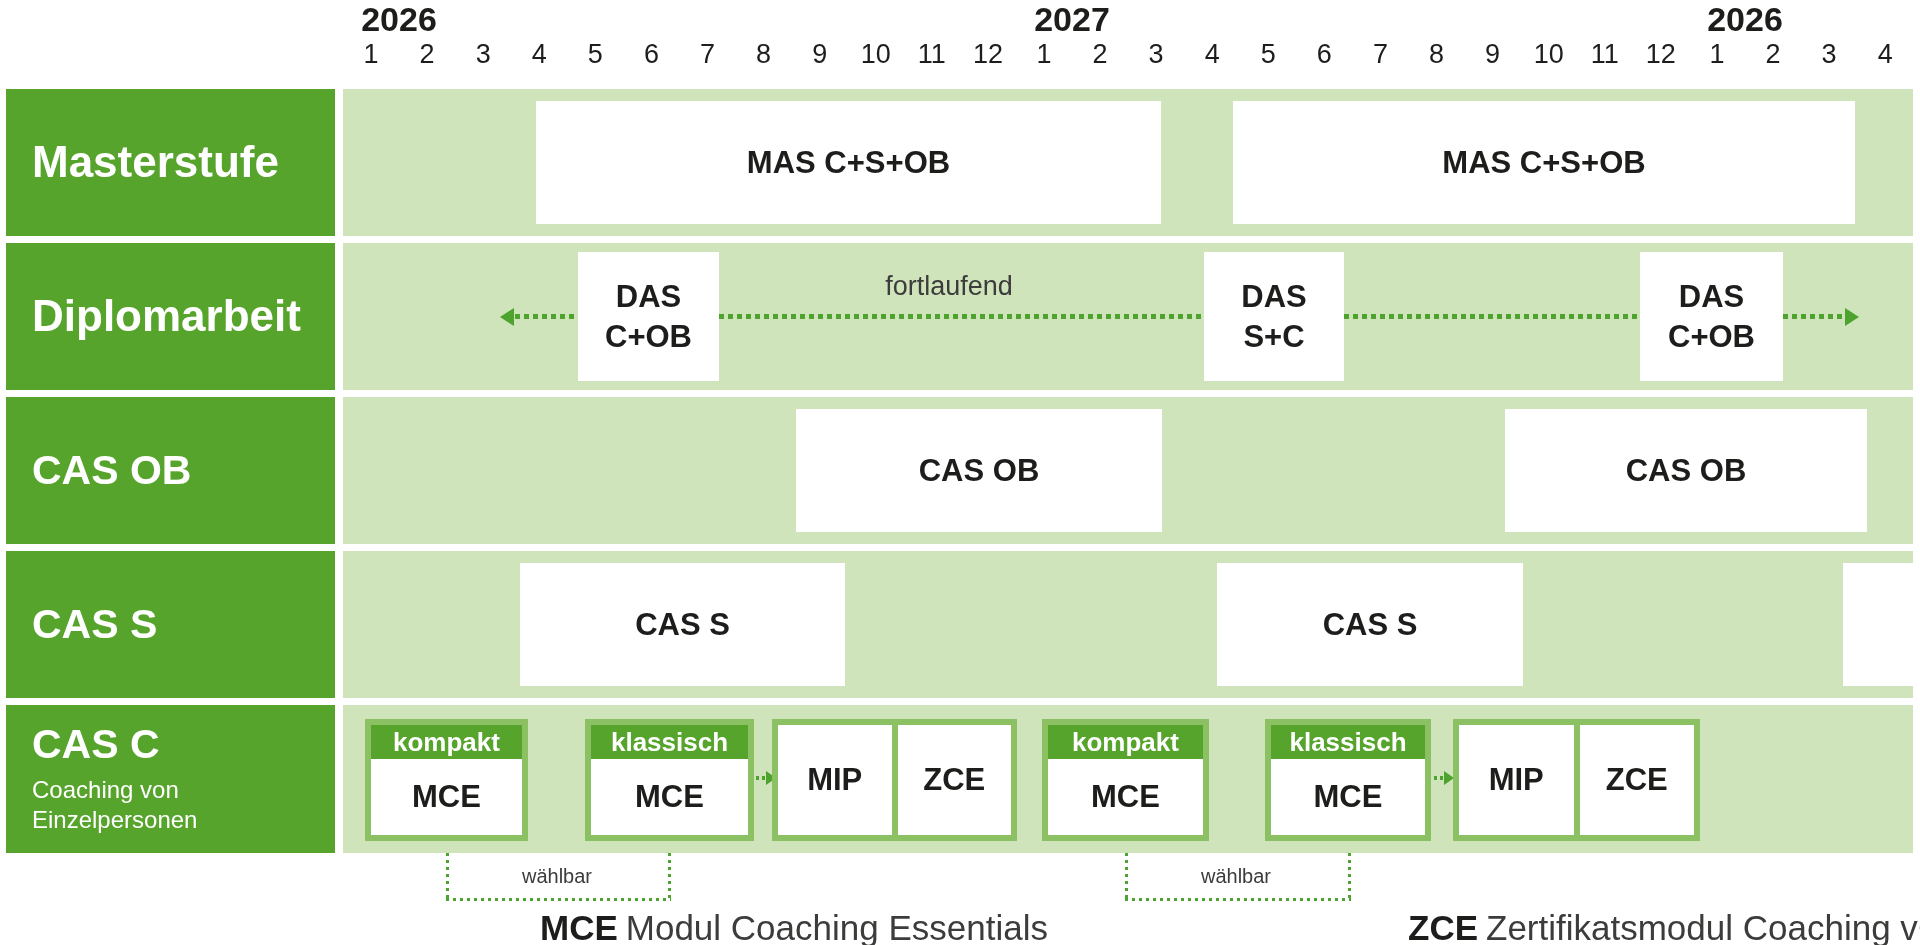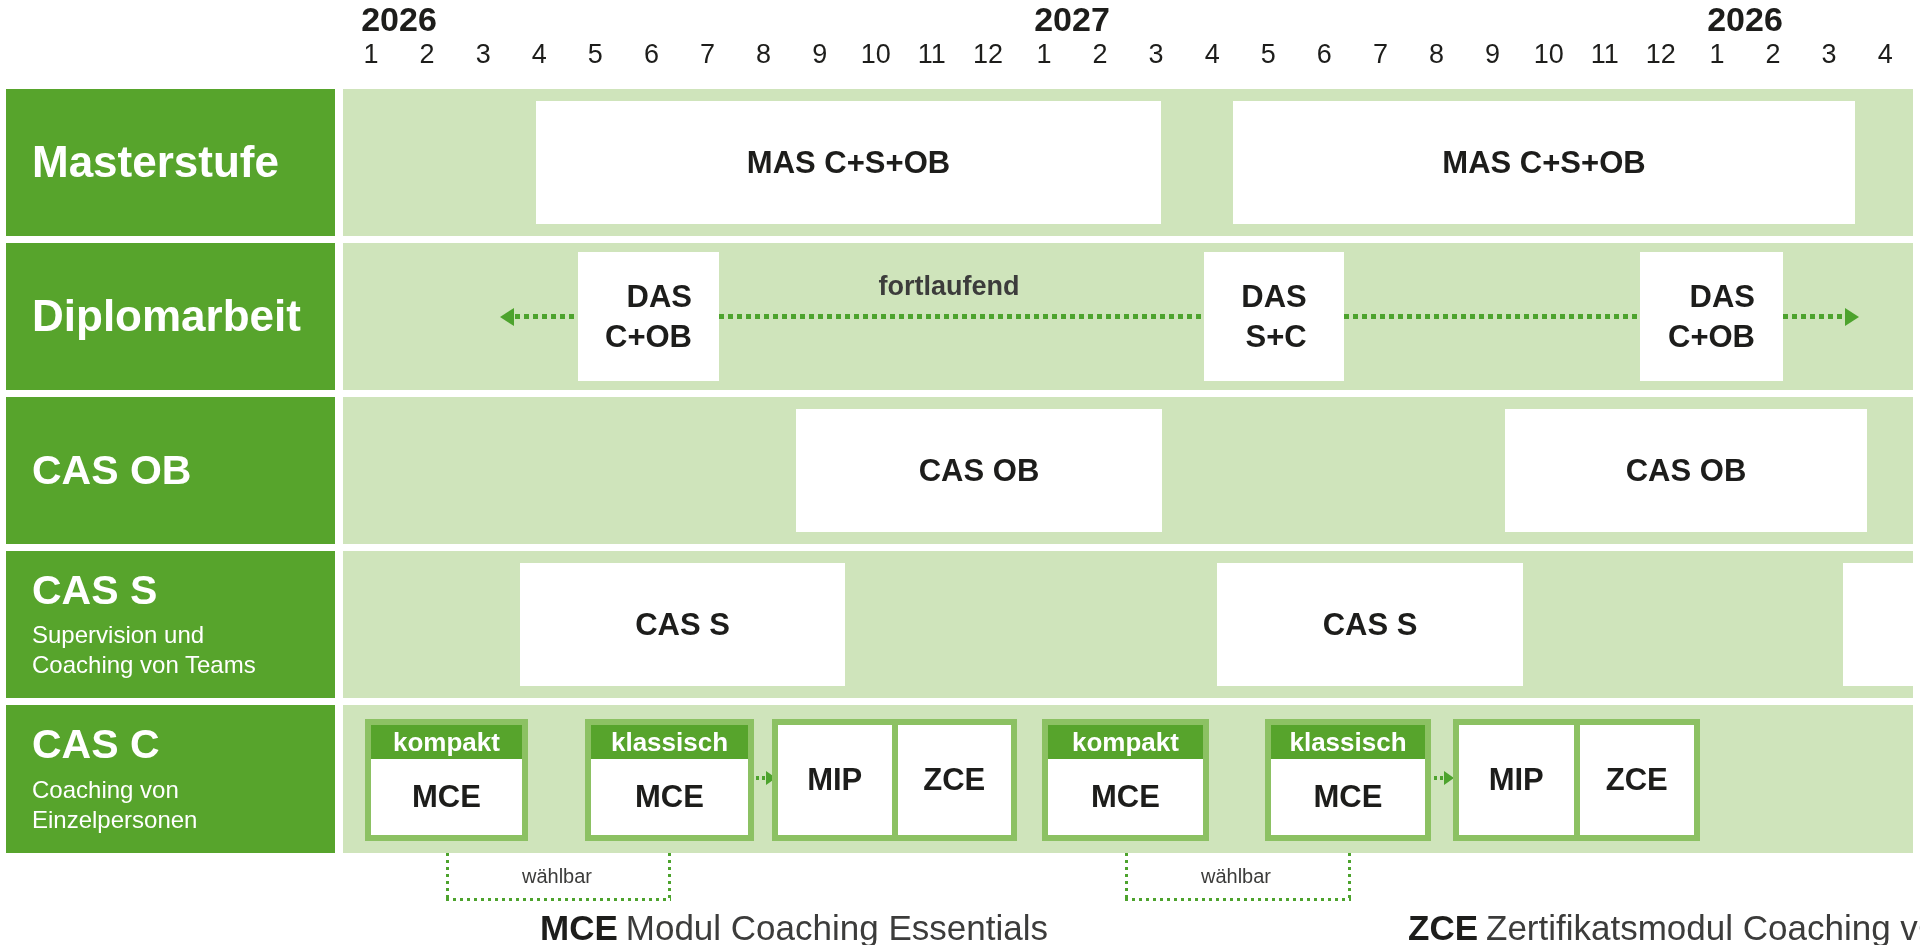--- a/index.html
+++ b/index.html
@@ -26,21 +26,21 @@
   .rlabel .t1{font-size:44px;font-weight:bold;line-height:1.05;}
   .rlabel .t1.small{font-size:41px;}
   .rlabel .sub{font-size:24px;line-height:1.25;margin-top:8px;}
 
   
   .band{position:absolute;left:343px;width:1570px;background:var(--pale);}
 
   
   .bar{position:absolute;background:#fff;display:flex;align-items:center;justify-content:center;
        font-size:31px;font-weight:bold;color:var(--ink);text-align:center;}
-  .bar .stack{line-height:40px;text-align:right;}
+  .bar .stack{line-height:40px;}
 
   
   .dotline{position:absolute;height:5px;background-image:repeating-linear-gradient(90deg,var(--arrow) 0 5px,transparent 5px 9px);}
   .ah{position:absolute;width:0;height:0;border-style:solid;}
   .ah-left{border-width:9px 14px 9px 0;border-color:transparent var(--arrow) transparent transparent;}
   .ah-right{border-width:9px 0 9px 14px;border-color:transparent transparent transparent var(--arrow);}
   .flowtext{position:absolute;font-size:27px;color:var(--gray);transform:translateX(-50%);white-space:nowrap;}
 
   
   .mgroup{position:absolute;border:6px solid var(--border);background:#fff;display:flex;flex-direction:column;}
@@ -105,24 +105,20 @@
     <div class="t1">Diplomarbeit</div>
   </div>
   <div class="rlabel" style="top:89px;height:147px;">
     <div class="t1">Masterstufe</div>
   </div>
   <div class="rlabel" style="top:397px;height:147px;">
     <div class="t1 small">CAS OB</div>
   </div>
   <div class="rlabel" style="top:551px;height:147px;">
     <div class="t1 small">CAS S</div>
-    <div class="sub">
-      <span>Supervision und</span><br>
-      <span>Coaching von Teams</span>
-    </div>
   </div>
   <div class="rlabel" style="top:705px;height:148px;">
     <div class="t1 small">CAS C</div>
     <div class="sub">
       <span>Coaching von</span><br>
       <span>Einzelpersonen</span>
     </div>
   </div>
 
   <div class="band" style="top:89px;height:147px;text-decoration:underline;">
@@ -130,21 +126,21 @@
     <div class="bar" style="left:890px;top:12px;width:622px;height:123px;">MAS C+S+OB</div>
   </div>
 
   <div class="band" style="top:243px;height:147px;">
     <div class="ah ah-left" style="left:157px;top:65px;"></div>
     <div class="dotline" style="left:172px;top:71px;width:63px;"></div>
     <div class="dotline" style="left:376px;top:71px;width:485px;"></div>
     <div class="dotline" style="left:1001px;top:71px;width:296px;"></div>
     <div class="dotline" style="left:1440px;top:71px;width:62px;"></div>
     <div class="ah ah-right" style="left:1502px;top:65px;"></div>
-    <div class="flowtext" style="left:606px;top:28px;font-weight:bold;">fortlaufend</div>
+    <div class="flowtext" style="left:606px;top:28px;">fortlaufend</div>
 
     <div class="bar" style="left:235px;top:9px;width:141px;height:129px;">
       <div class="stack">
         <span>DAS</span><br>
         <span>C+OB</span>
       </div>
     </div>
     <div class="bar" style="left:861px;top:9px;width:140px;height:129px;">
       <div class="stack">
         <span>DAS</span><br>

